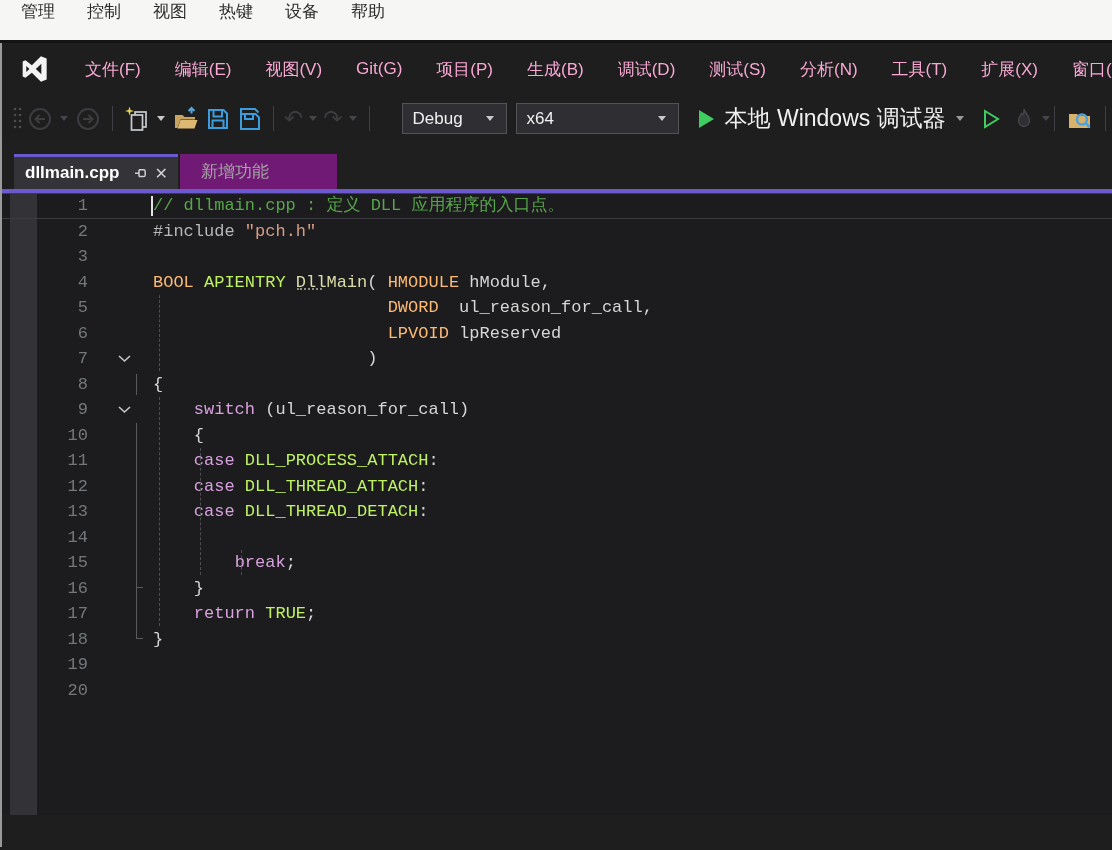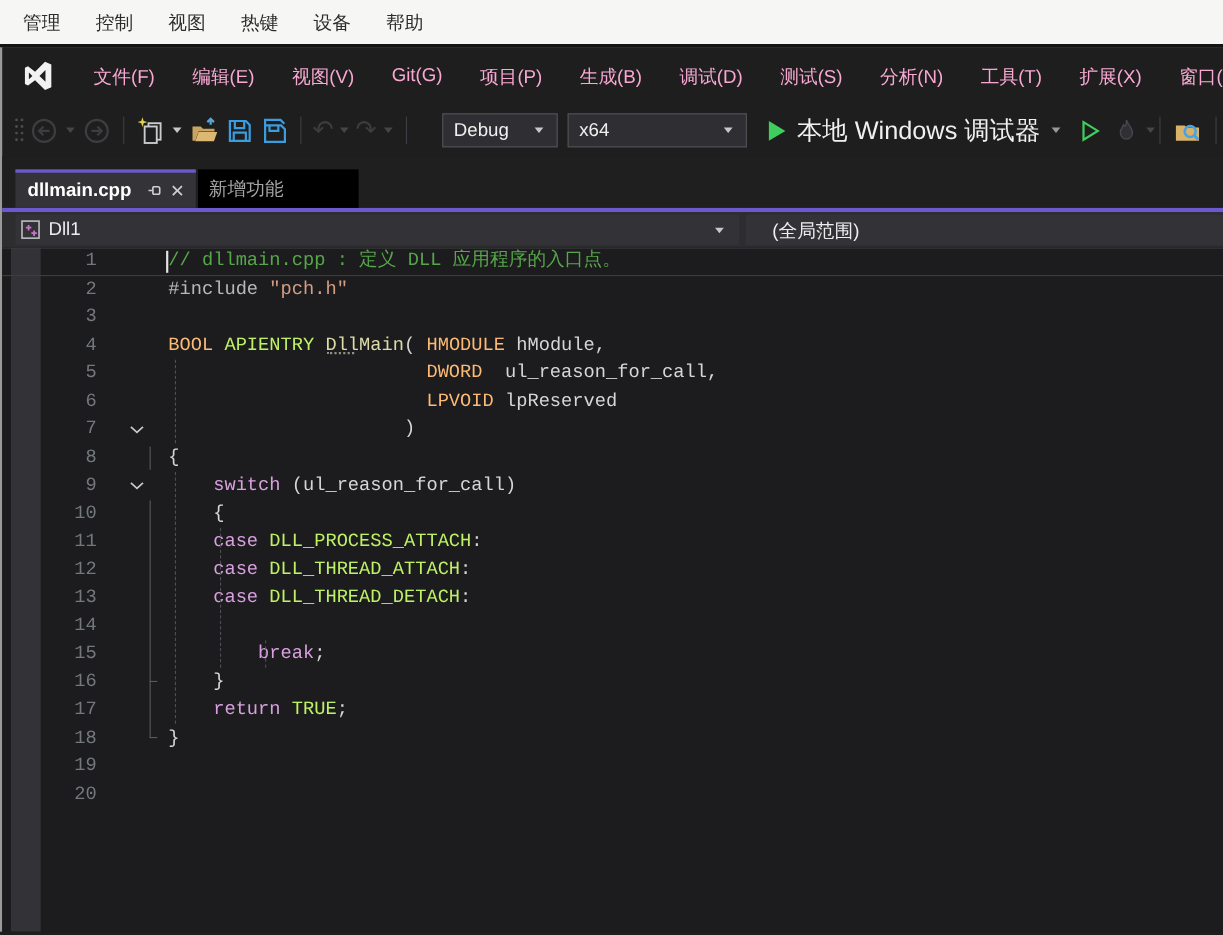--- a/index.html
+++ b/index.html
@@ -1,19 +1,19 @@
 <!DOCTYPE html>
 <html><head>
 <meta charset="utf-8">
 <style>
   *{margin:0;padding:0;box-sizing:border-box}
   html,body{width:1112px;height:850px;overflow:hidden;background:#1e1e1e;font-family:"Liberation Sans","DejaVu Sans",sans-serif}
 
   
-  #vm-menubar{height:43px;background:#f6f6f4;border-bottom:3px solid #141414;display:flex;align-items:center;padding-left:6px;color:#2d2d2d;font-size:17px}
+  #vm-menubar{height:43px;background:#f6f6f4;border-bottom:3px solid #141414;display:flex;align-items:flex-start;padding-left:6px;color:#2d2d2d;font-size:17px}
   .vm-item{padding:0 15px;margin-right:2px;cursor:default}
 
   
   #vs-shell{height:804px;background:#1e1e1e;border-left:2px solid #9a9a9a;position:relative}
 
   #vs-menubar{height:52px;display:flex;align-items:center;padding-left:14px;color:#f9a8d4;font-size:17px;white-space:nowrap;overflow:hidden}
   #vs-logo{width:36px;height:32px;margin-right:16px;flex:0 0 auto}
   .vs-item{padding:0 17px;cursor:default;flex:0 0 auto}
 
   
@@ -31,21 +31,21 @@
   #run-group{display:flex;align-items:center;margin-left:14px;color:#f0f0f0;font-size:23px;flex:0 0 auto}
   #run-group span{margin:0 6px 0 8px}
   .pushR{margin-left:auto}
   .clipwrap{width:15px;overflow:hidden;flex:0 0 auto;height:28px}
 
   
   #tabstrip{height:47px;background:#1f1f1f;display:flex;align-items:flex-end;padding-left:12px}
   .tab{height:35px;display:flex;align-items:center;font-size:17px;cursor:default}
   .tab.active{background:#333338;border-top:3px solid #6a5acd;color:#fff;font-weight:700;padding:0 10px 0 11px}
   .tab.active .tlabel{margin-right:10px}
-  .tab.inactive{background:#000000;color:#a4a4a4;margin-left:2px;padding:0 68px 0 10px}
+  .tab.inactive{background:#701a75;color:#a4a4a4;margin-left:2px;padding:0 68px 0 21px}
   .tab .ticon{display:flex;align-items:center;margin-left:4px}
   .xglyph{font-size:16px;color:#cfcfcf;font-weight:400;font-family:"DejaVu Sans",sans-serif}
 
   #accent-line{height:4px;background:#6a5acd}
 
   
   #navbar{height:32px;background:#2d2d30;position:relative}
   .navcombo{position:absolute;top:2px;bottom:2px;background:#333337;display:flex;align-items:center;color:#ededed;font-size:17px}
   #nav-project{left:12px;width:658px;padding-left:5px}
   #nav-project .tri{position:absolute;right:10px}
@@ -229,34 +229,20 @@
         </span>
         <span class="ticon xglyph">✕</span>
       </div>
       <div class="tab inactive">
         <span class="tlabel">新增功能</span>
       </div>
     </div>
 
   <div id="accent-line"></div>
 
-  <div id="navbar">
-    <div class="navcombo" id="nav-project">
-      <svg width="18" height="18">
-          <rect x="1" y="1" width="15.5" height="15.5" fill="none" stroke="#b9b9bd" stroke-width="1.5"></rect>
-          <path d="M4.5 7 h5 M7 4.5 v5" stroke="#cf6fd4" stroke-width="1.6" fill="none"></path>
-          <path d="M9.5 12 h5 M12 9.5 v5" stroke="#cf6fd4" stroke-width="1.6" fill="none"></path>
-        </svg>
-      <span>Dll1</span>
-      <div class="tri"></div>
-    </div>
-    <div class="navcombo" id="nav-scope">
-      <span>(全局范围)</span>
-    </div>
-  </div>
 
   <div id="editor">
     <div id="glyph-margin"></div>
 
     <div class="guide" style="left:157px;top:102px;height:76px"></div>
     <div class="guide" style="left:157px;top:204px;height:229px"></div>
     <div class="guide" style="left:198px;top:255px;height:127px"></div>
     <div class="guide" style="left:239px;top:357px;height:25px"></div>
 
     <div class="fline" style="left:134px;top:181px;height:21px"></div>

